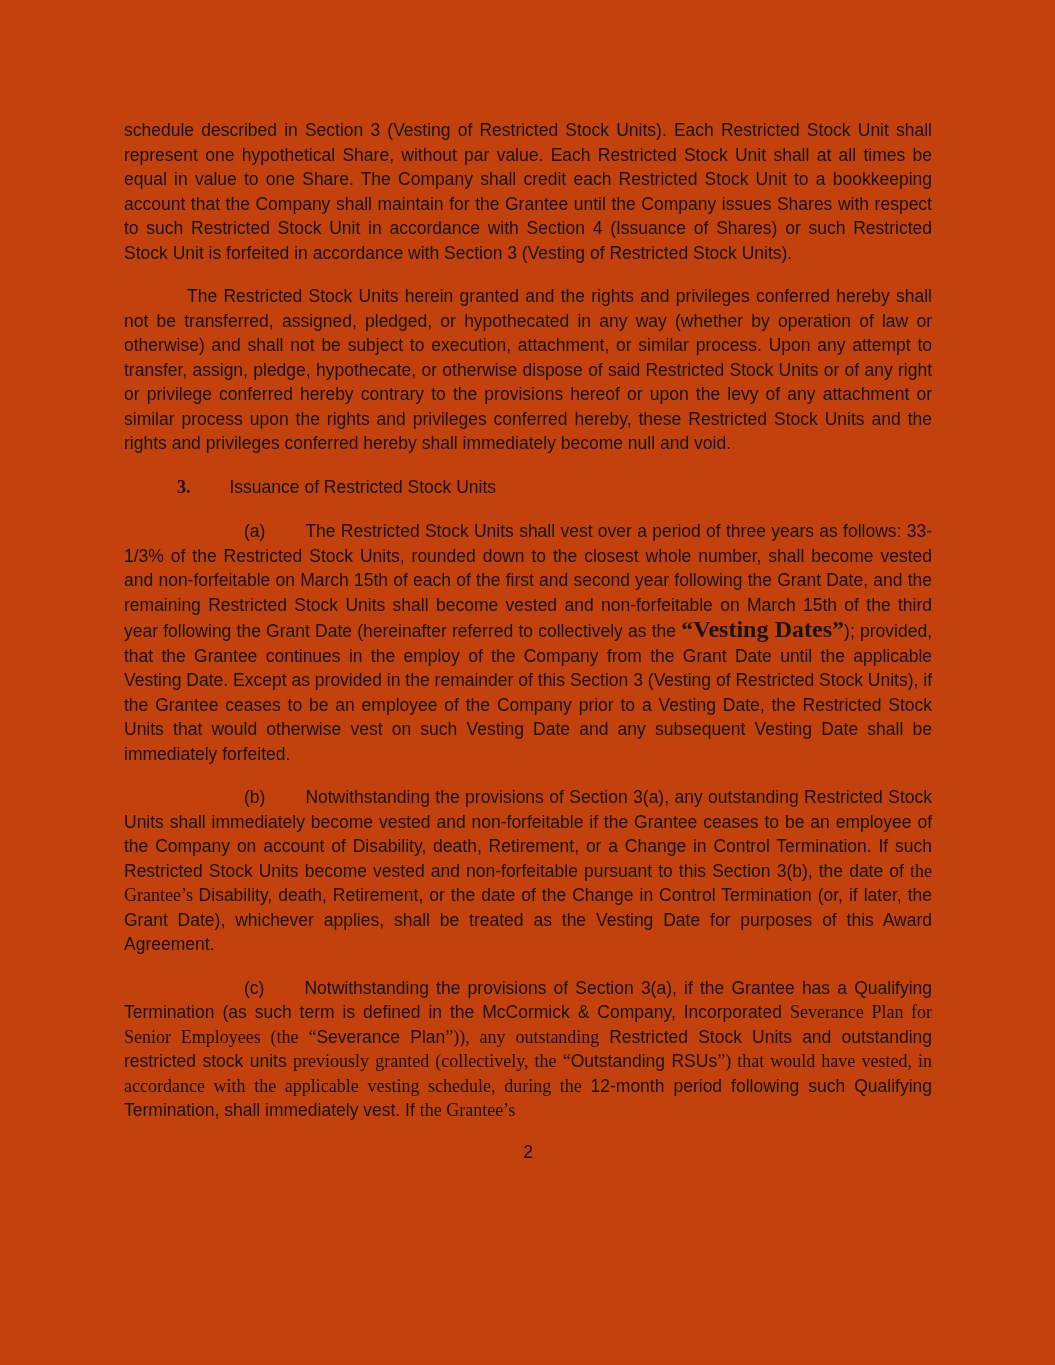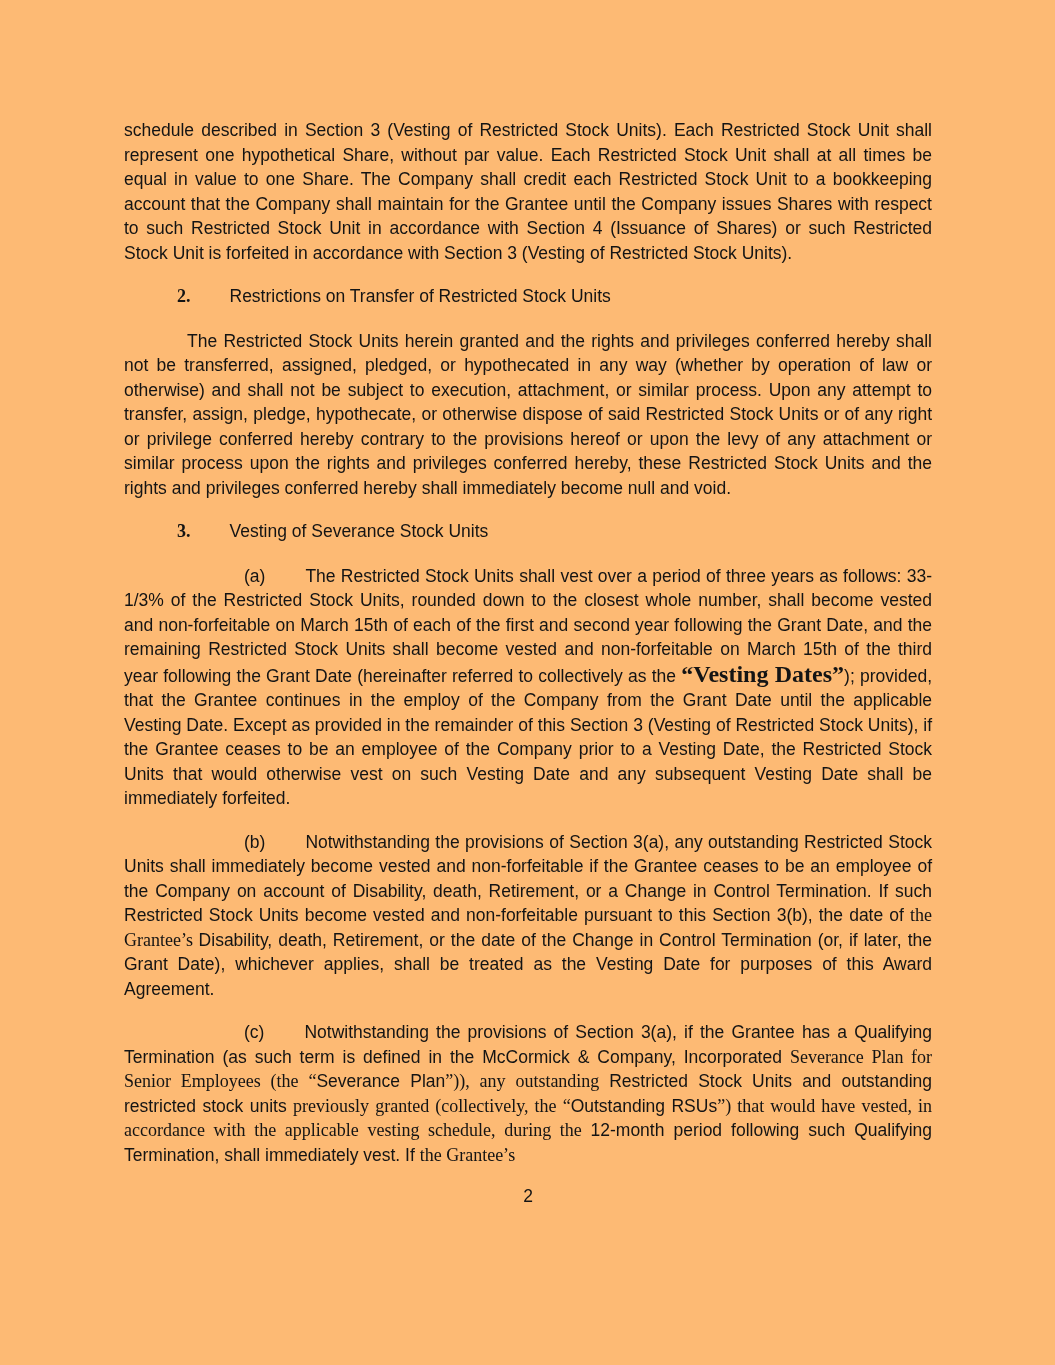--- a/index.html
+++ b/index.html
@@ -8,21 +8,21 @@
     width: 1055px;
     height: 1365px;
     font-family: "Liberation Sans", sans-serif;
     color: #111111;
     overflow: hidden;
   }
   .page {
     position: relative;
     width: 1055px;
     height: 1365px;
-    background: #fdba74;
+    background: #c2410c;
     padding: 118px 123px 0 124px;
   }
   .block {
     font-size: 17.5px;
     line-height: 24.5px;
     text-align: justify;
     margin-bottom: 19px;
     color: #141414;
   }
   .para-indent { text-indent: 63px; }
@@ -49,28 +49,25 @@
     color: #141414;
   }
 </style>
 </head>
 <body>
 
 <div class="page">
 
   <p class="block"><span class="run-sans">schedule described in Section 3 (Vesting of Restricted Stock Units). Each Restricted Stock Unit shall represent one hypothetical Share, without par value. Each Restricted Stock Unit shall at all times be equal in value to one Share. The Company shall credit each Restricted Stock Unit to a bookkeeping account that the Company shall maintain for the Grantee until the Company issues Shares with respect to such Restricted Stock Unit in accordance with Section 4 (Issuance of Shares) or such Restricted Stock Unit is forfeited in accordance with Section 3 (Vesting of Restricted Stock Units).</span></p>
 
-  <p class="block heading">
-    <span class="num">2.</span><span class="tab-h"></span><span class="run-sans">Restrictions on Transfer of Restricted Stock Units</span>
-  </p>
 
   <p class="block para-indent"><span class="run-sans">The Restricted Stock Units herein granted and the rights and privileges conferred hereby shall not be transferred, assigned, pledged, or hypothecated in any way (whether by operation of law or otherwise) and shall not be subject to execution, attachment, or similar process. Upon any attempt to transfer, assign, pledge, hypothecate, or otherwise dispose of said Restricted Stock Units or of any right or privilege conferred hereby contrary to the provisions hereof or upon the levy of any attachment or similar process upon the rights and privileges conferred hereby, these Restricted Stock Units and the rights and privileges conferred hereby shall immediately become null and void.</span></p>
 
   <p class="block heading">
-    <span class="num">3.</span><span class="tab-h"></span><span class="run-sans">Vesting of Severance Stock Units</span>
+    <span class="num">3.</span><span class="tab-h"></span><span class="run-sans">Issuance of Restricted Stock Units</span>
   </p>
 
   <p class="block sub">
     <span class="run-sans">(a)</span><span class="tab-s"></span><span><span class="run-sans">The Restricted Stock Units shall vest over a period of three years as follows: 33-1/3% of the Restricted Stock Units, rounded down to the closest whole number, shall become vested and non-forfeitable on March 15th of each of the first and second year following the Grant Date, and the remaining Restricted Stock Units shall become vested and non-forfeitable on March 15th of the third year following the Grant Date (hereinafter referred to collectively as the </span><span class="run-boldserif">“Vesting Dates”</span><span class="run-sans">); provided, that the Grantee continues in the employ of the Company from the Grant Date until the applicable Vesting Date. Except as provided in the remainder of this Section 3 (Vesting of Restricted Stock Units), if the Grantee ceases to be an employee of the Company prior to a Vesting Date, the Restricted Stock Units that would otherwise vest on such Vesting Date and any subsequent Vesting Date shall be immediately forfeited.</span></span>
   </p>
 
   <p class="block sub">
     <span class="run-sans">(b)</span><span class="tab-s"></span><span><span class="run-sans">Notwithstanding the provisions of Section 3(a), any outstanding Restricted Stock Units shall immediately become vested and non-forfeitable if the Grantee ceases to be an employee of the Company on account of Disability, death, Retirement, or a Change in Control Termination. If such Restricted Stock Units become vested and non-forfeitable pursuant to this Section 3(b), the date of </span><span class="run-serif">the Grantee’s </span><span class="run-sans">Disability, death, Retirement, or the date of the Change in Control Termination (or, if later, the Grant Date), whichever applies, shall be treated as the Vesting Date for purposes of this Award Agreement.</span></span>
   </p>
 

